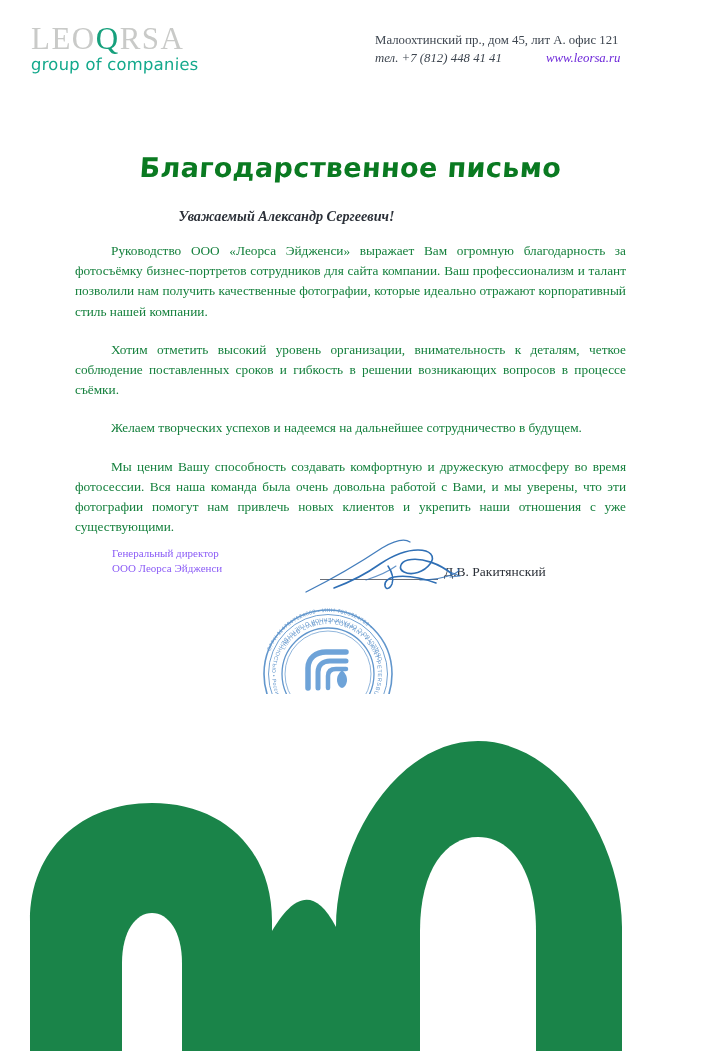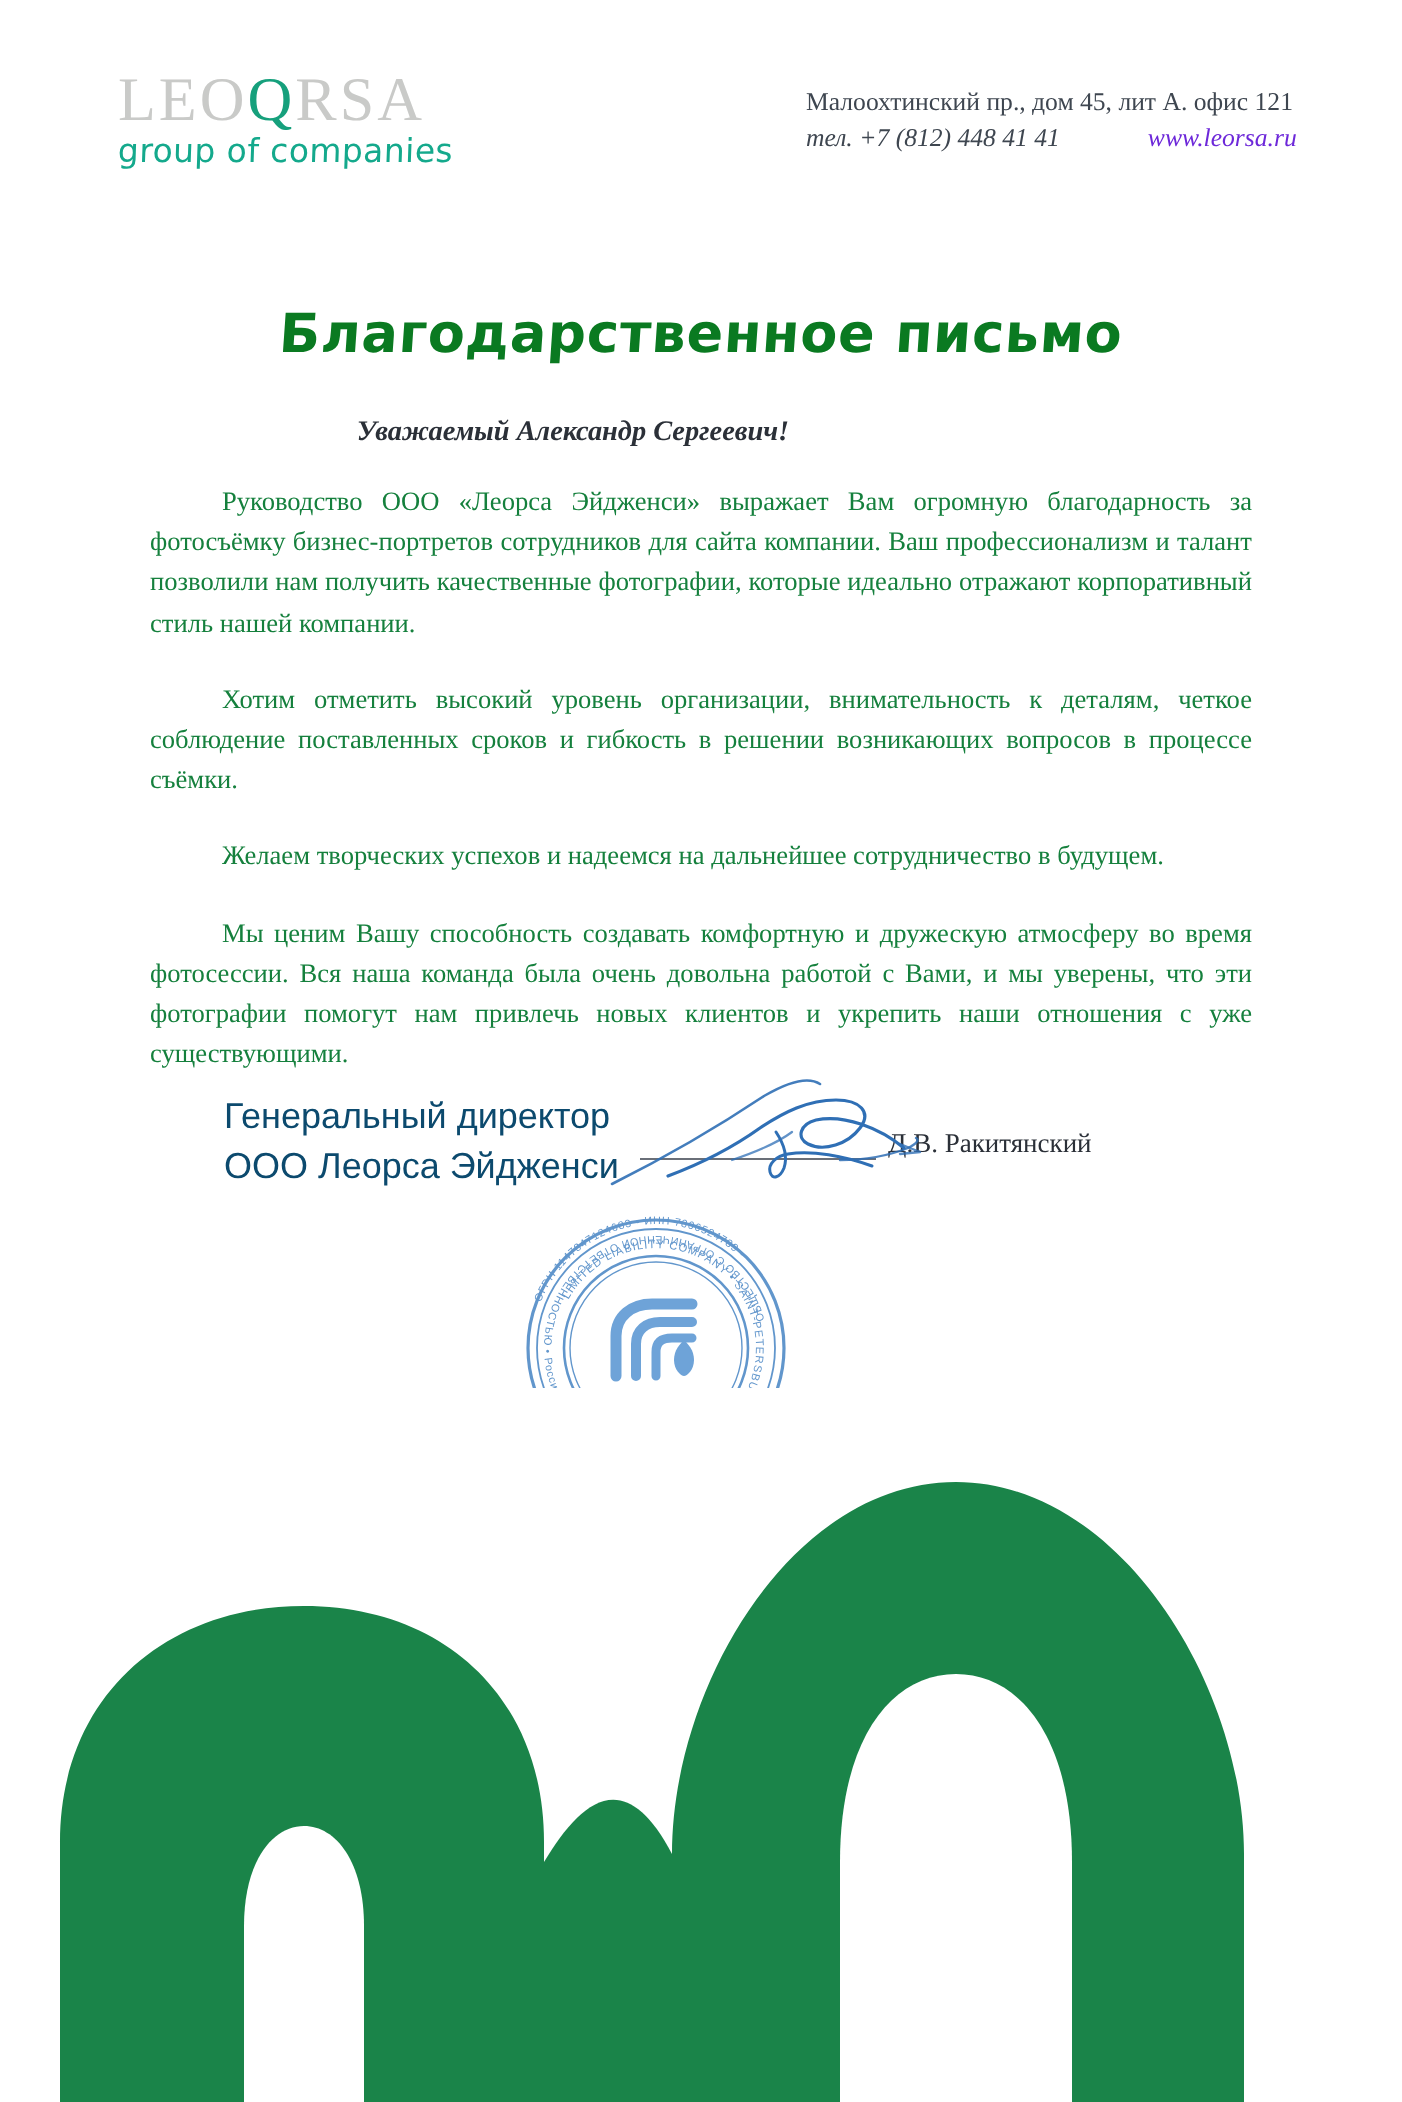--- a/index.html
+++ b/index.html
@@ -12,25 +12,24 @@
     height: 1051px;
     position: relative;
     overflow: hidden;
     font-family: "Liberation Serif", serif;
     -webkit-font-smoothing: antialiased;
   }
 
   
   .header {
     position: absolute;
-    top: 34px;
+    top: 23px;
     left: 0;
     width: 586px;
     height: 80px;
-    margin-left: 28px;
   }
 
   .logo-block {
     position: absolute;
     left: 31px;
     top: 0px;
     width: 200px;
   }
   .logo-word {
     font-family: "Liberation Serif", serif;
@@ -129,23 +128,23 @@
     position: absolute;
     top: 546px;
     left: 0;
     width: 701px;
     height: 160px;
   }
   .sig-left {
     position: absolute;
     left: 112px;
     top: 0;
-    font-family: Liberation Sans, sans-serif;
-    font-size: 18px;
-    color: #0c4a6e;
+    font-family: Liberation Serif, serif;
+    font-size: 11px;
+    color: #8b5cf6;
     line-height: 1.38;
     white-space: nowrap;
   }
   .sig-name {
     position: absolute;
     left: 444px;
     top: 18px;
     font-family: "Liberation Serif", serif;
     font-size: 13.5px;
     color: #2b3038;

